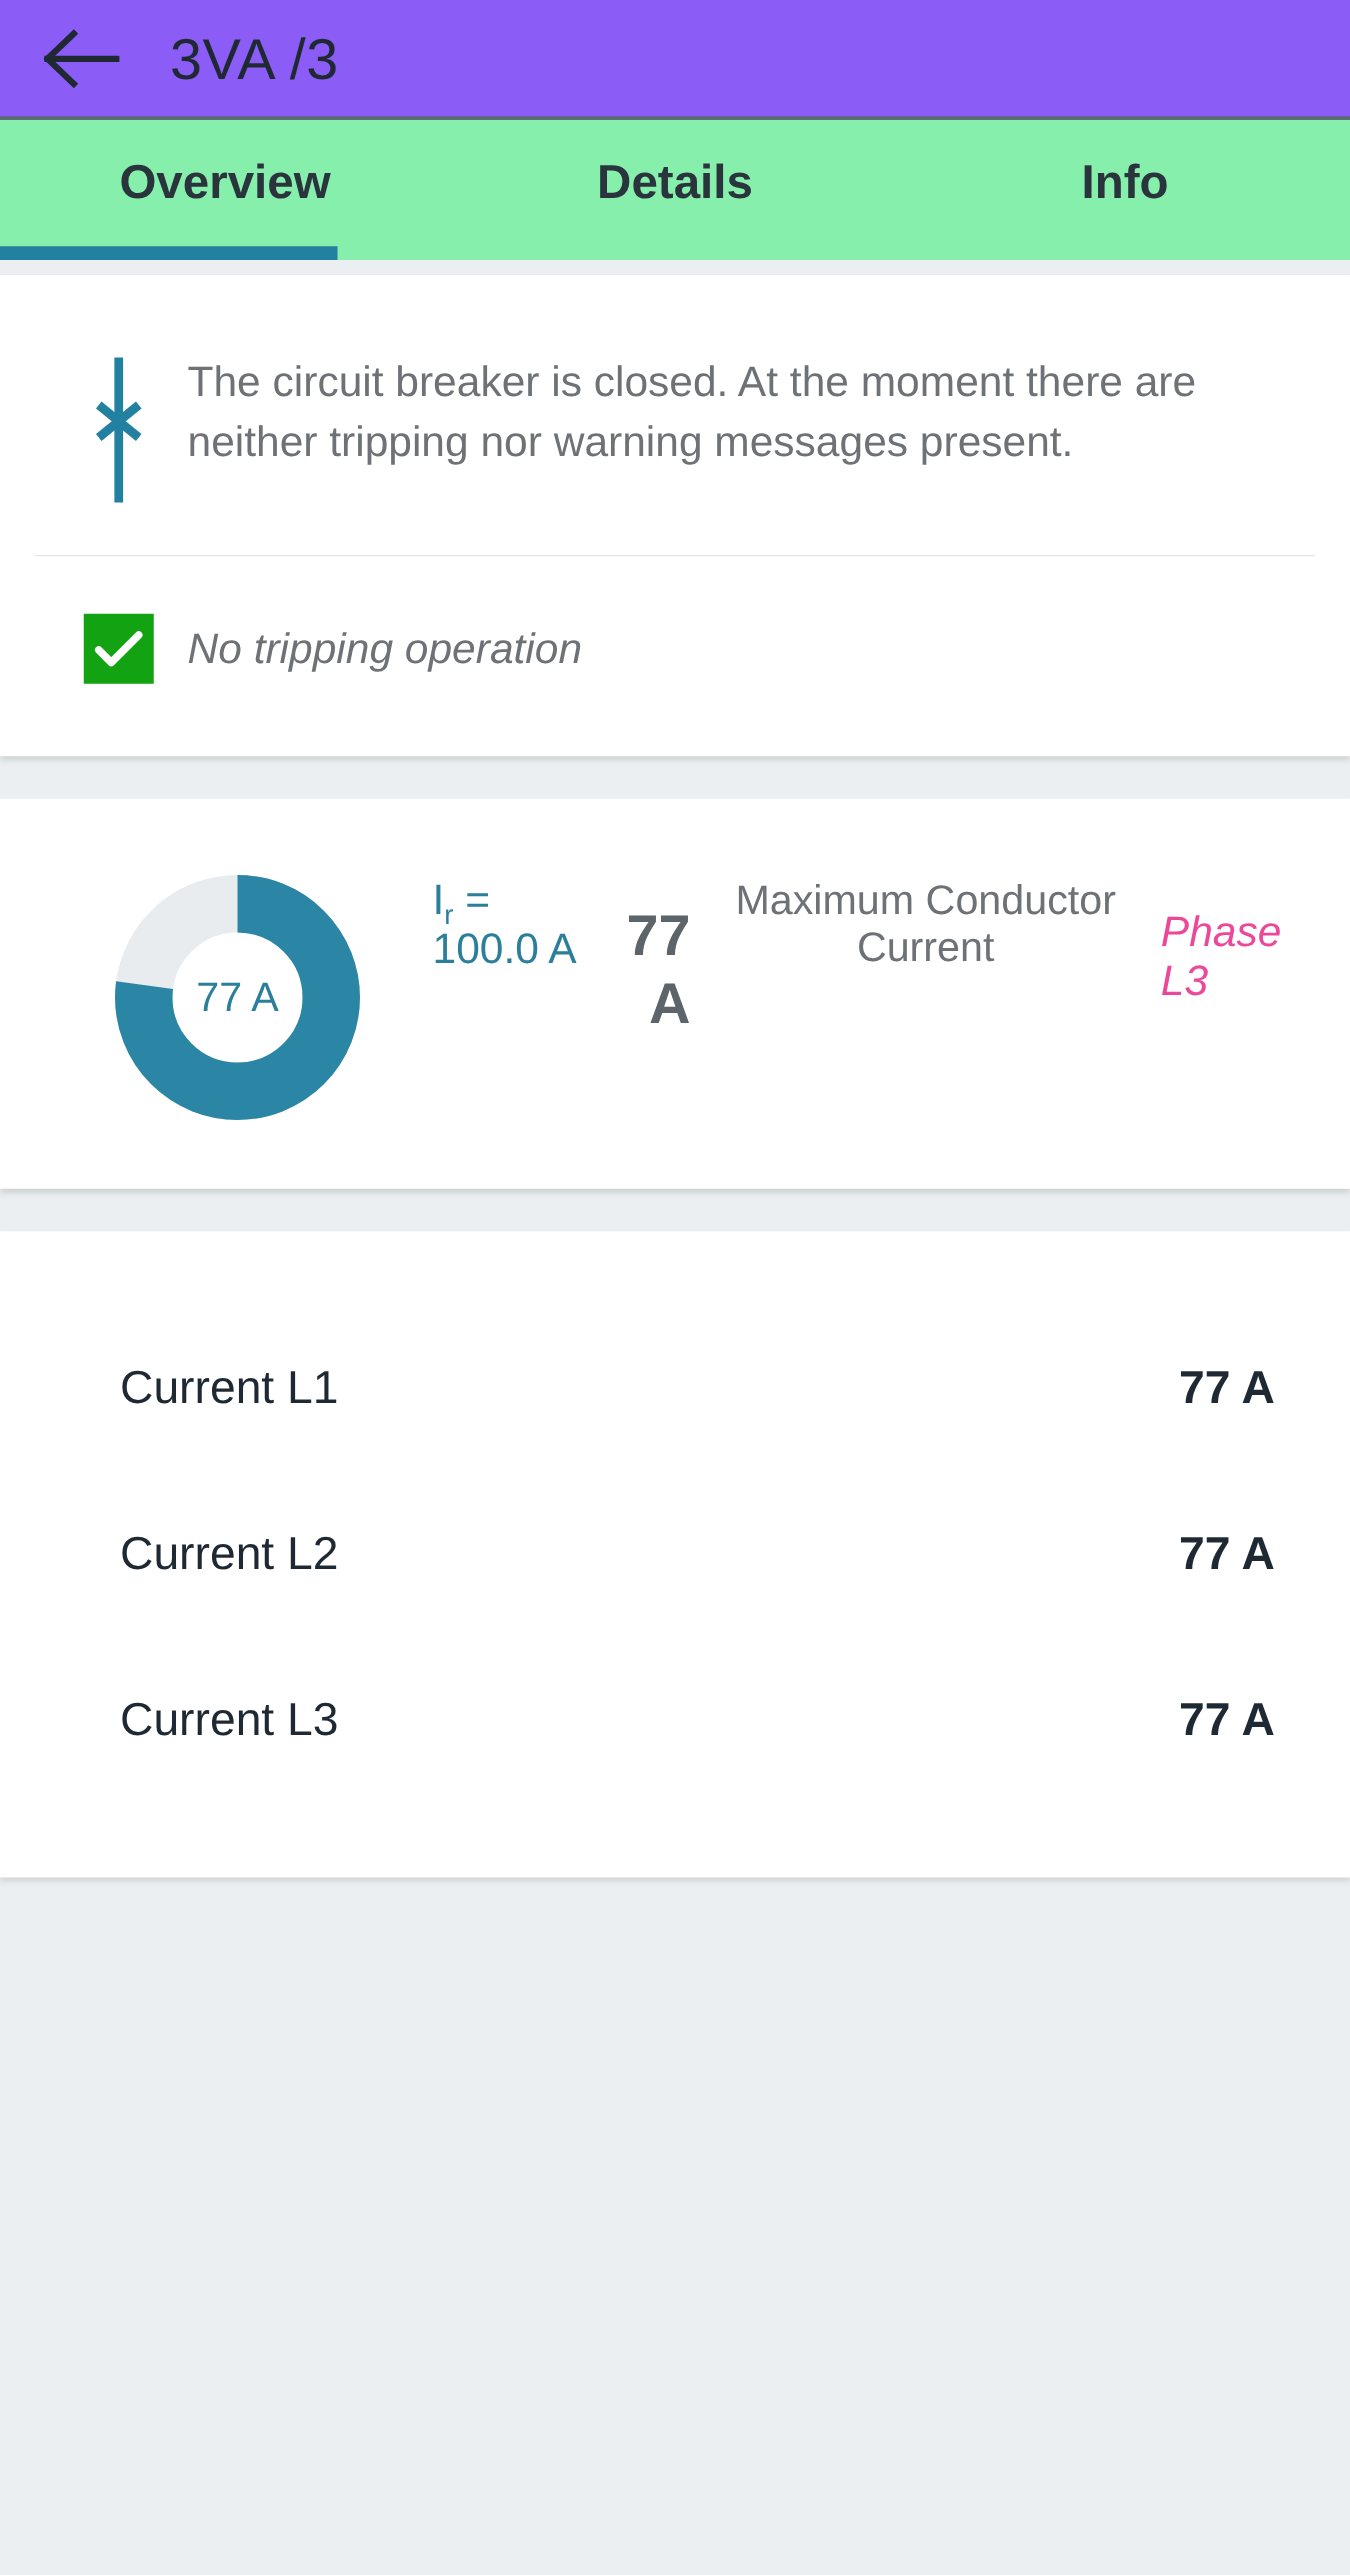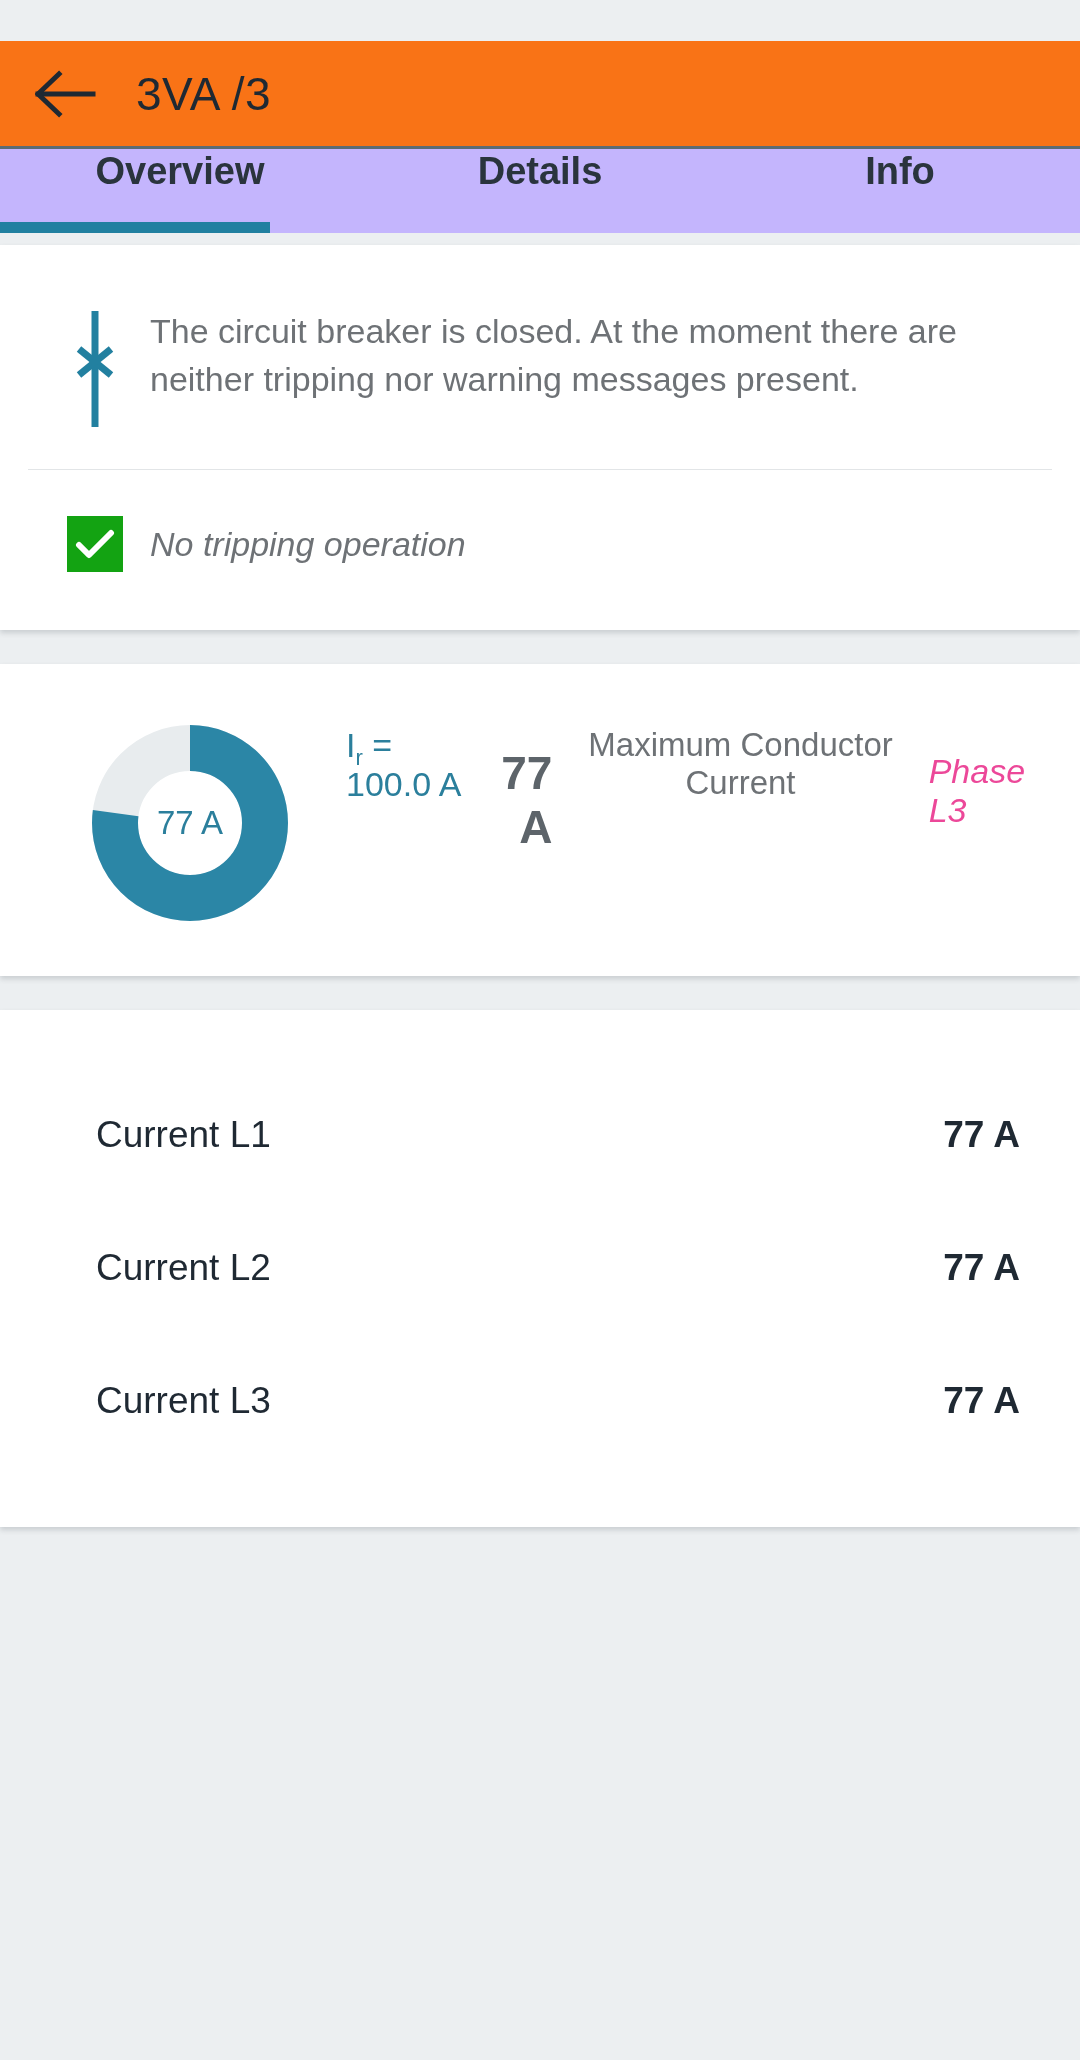--- a/index.html
+++ b/index.html
@@ -13,26 +13,25 @@
   .screen {
     position: relative;
     width: 1080px;
     height: 2060px;
     background: #eceff1;
   }
 
   
   .appbar {
     position: relative;
-    height: 108px;
-    background: #f97316;
+    height: 96px;
+    background: #8b5cf6;
     display: flex;
     align-items: center;
     border-bottom: 3px solid #5d6b73;
-    margin-top: 41px;
   }
   .back-btn {
     width: 96px;
     height: 96px;
     margin-left: 18px;
     display: flex;
     align-items: center;
     justify-content: center;
     cursor: pointer;
   }
@@ -42,24 +41,24 @@
     font-size: 46px;
     font-weight: 400;
     color: #1f2933;
     letter-spacing: 0.5px;
     white-space: nowrap;
   }
 
   
   .tabbar {
     position: relative;
-    height: 84px;
-    background: #c4b5fd;
-    display: flex;
-    align-items: flex-end;
+    height: 112px;
+    background: #86efac;
+    display: flex;
+    align-items: flex-start;
   }
   .tab {
     flex: 1 1 0;
     height: 112px;
     display: flex;
     align-items: center;
     justify-content: center;
     font-size: 38px;
     font-weight: 600;
     color: #2a343d;

